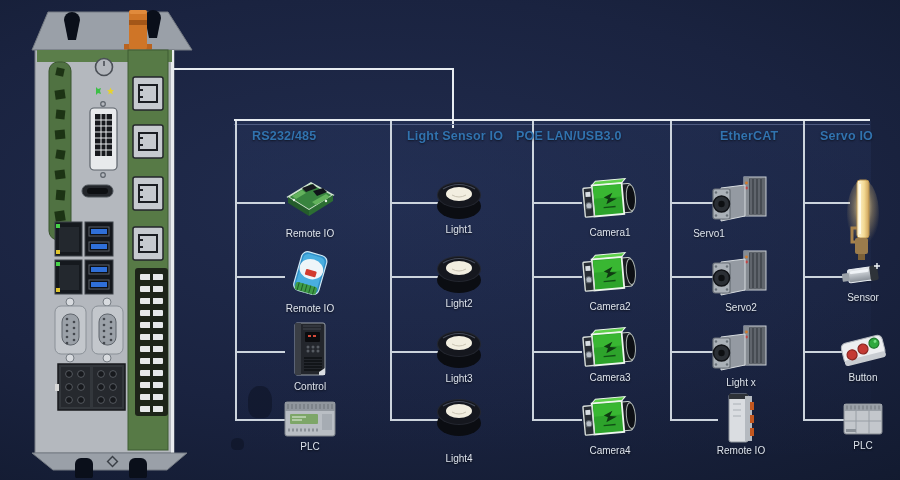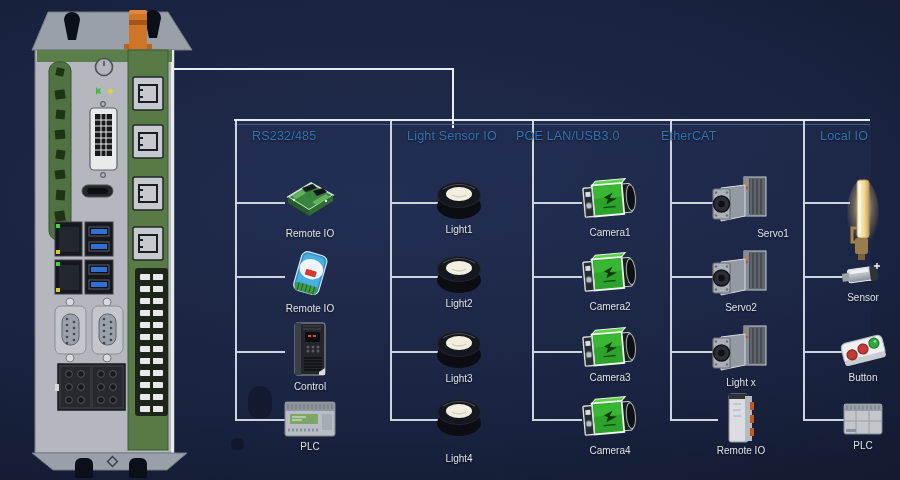--- a/index.html
+++ b/index.html
@@ -5,21 +5,21 @@
   html,body{margin:0;padding:0;background:#0e1526;}
   #stage{
     position:relative;width:900px;height:480px;overflow:hidden;
     font-family:"Liberation Sans",sans-serif;
     background:radial-gradient(120% 95% at 42% 42%, #212c4e 0%, #1a2340 45%, #131b31 76%, #0d1424 100%);
   }
   .ln{position:absolute;background:#ccd4dd;}
   .ln.bright{background:#e7ecf1;}
   .ln.dim{background:#4d5a80;}
   .hdr{
-    position:absolute;top:129px;font-size:12.5px;font-weight:normal;letter-spacing:.2px;
+    position:absolute;top:129px;font-size:12.5px;font-weight:bold;letter-spacing:.2px;
     color:#3173af;white-space:nowrap;text-shadow:0 1px 2px rgba(0,0,0,.55);
   }
   .icon{position:absolute;}
   .lbl{
     position:absolute;width:90px;text-align:center;font-size:10px;color:#dde3ec;
     text-shadow:0 1px 2px rgba(0,0,0,.65);white-space:nowrap;
   }
   .tint{
     position:absolute;left:233px;top:121px;width:638px;height:333px;
     background:linear-gradient(180deg, rgba(40,56,98,.30), rgba(22,32,60,.08));
@@ -412,22 +412,22 @@
   <div class="ln" style="left:670px;top:419px;width:48px;height:2px"></div>
 
   <div class="ln" style="left:803px;top:202px;width:47px;height:2px"></div>
   <div class="ln" style="left:803px;top:276px;width:47px;height:2px"></div>
   <div class="ln" style="left:803px;top:351px;width:47px;height:2px"></div>
   <div class="ln" style="left:803px;top:419px;width:47px;height:2px"></div>
 
   <div class="hdr" style="left:252px">RS232/485</div>
   <div class="hdr" style="left:407px">Light Sensor IO</div>
   <div class="hdr" style="left:516px">POE LAN/USB3.0</div>
-  <div class="hdr" style="left:661px">EtherCAT</div>
-  <div class="hdr" style="left:820px">Local IO</div>
+  <div class="hdr" style="left:720px">EtherCAT</div>
+  <div class="hdr" style="left:820px">Servo IO</div>
 
   <svg class="icon" style="left:282px;top:176px" width="56" height="48">
       <use href="#s-board"></use>
     </svg>
   <div class="lbl" style="left:265px;top:228px">Remote IO</div>
   <svg class="icon" style="left:286px;top:248px" width="48" height="52">
       <use href="#s-module"></use>
     </svg>
   <div class="lbl" style="left:265px;top:303px">Remote IO</div>
   <svg class="icon" style="left:289px;top:320px" width="42" height="58">
@@ -469,21 +469,21 @@
     </svg>
   <div class="lbl" style="left:565px;top:372px">Camera3</div>
   <svg class="icon" style="left:581px;top:394px" width="58" height="48">
       <use href="#s-camera"></use>
     </svg>
   <div class="lbl" style="left:565px;top:445px">Camera4</div>
 
   <svg class="icon" style="left:711px;top:175px" width="60" height="50">
       <use href="#s-servo"></use>
     </svg>
-  <div class="lbl" style="left:728px;top:228px">Servo1</div>
+  <div class="lbl" style="left:664px;top:228px">Servo1</div>
   <svg class="icon" style="left:711px;top:249px" width="60" height="50">
       <use href="#s-servo"></use>
     </svg>
   <div class="lbl" style="left:696px;top:302px">Servo2</div>
   <svg class="icon" style="left:711px;top:324px" width="60" height="50">
       <use href="#s-servo"></use>
     </svg>
   <div class="lbl" style="left:696px;top:377px">Light x</div>
   <svg class="icon" style="left:723px;top:390px" width="36" height="56">
       <use href="#s-slimio"></use>

